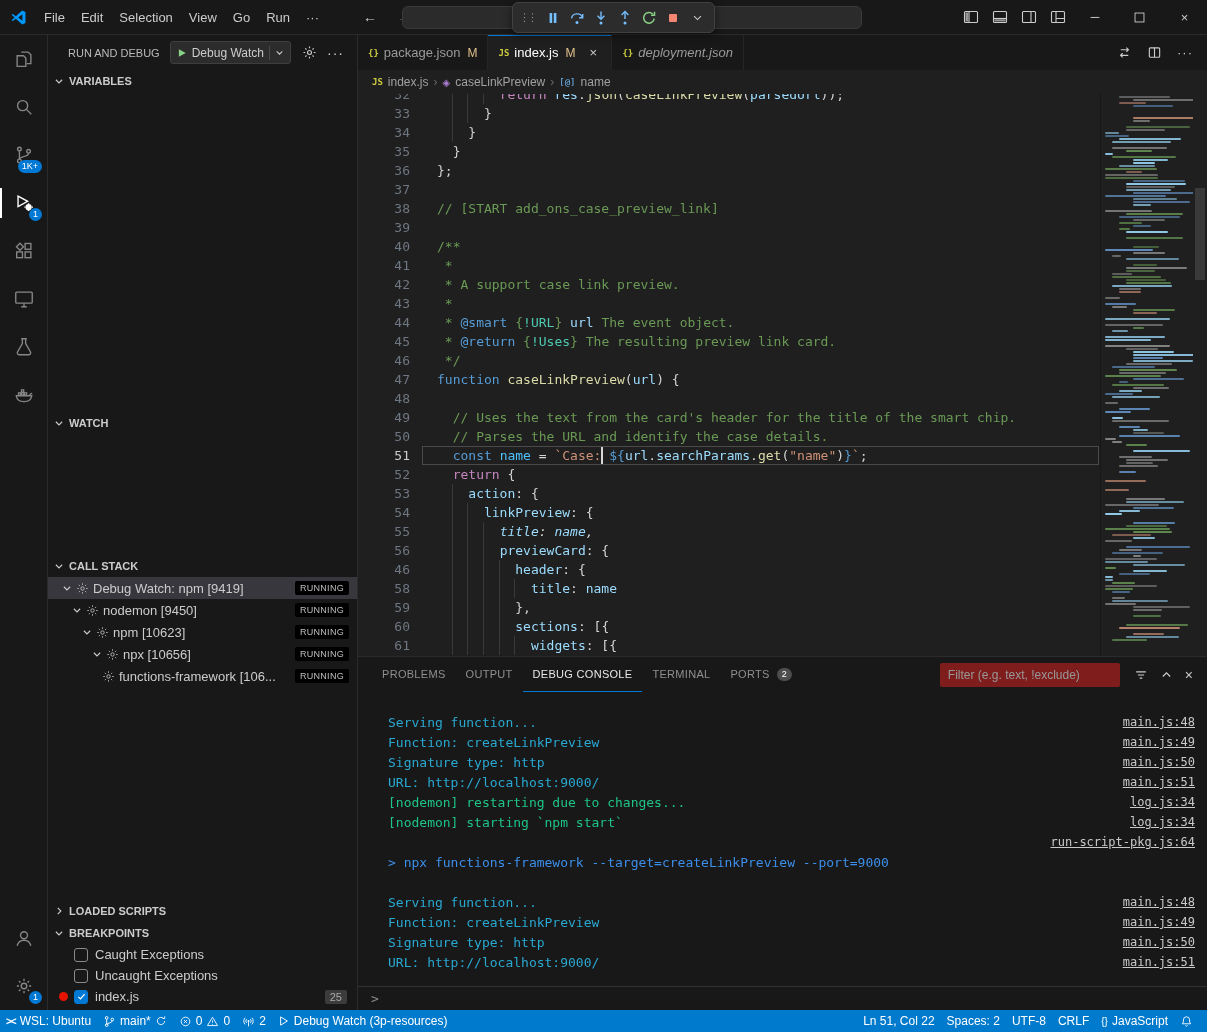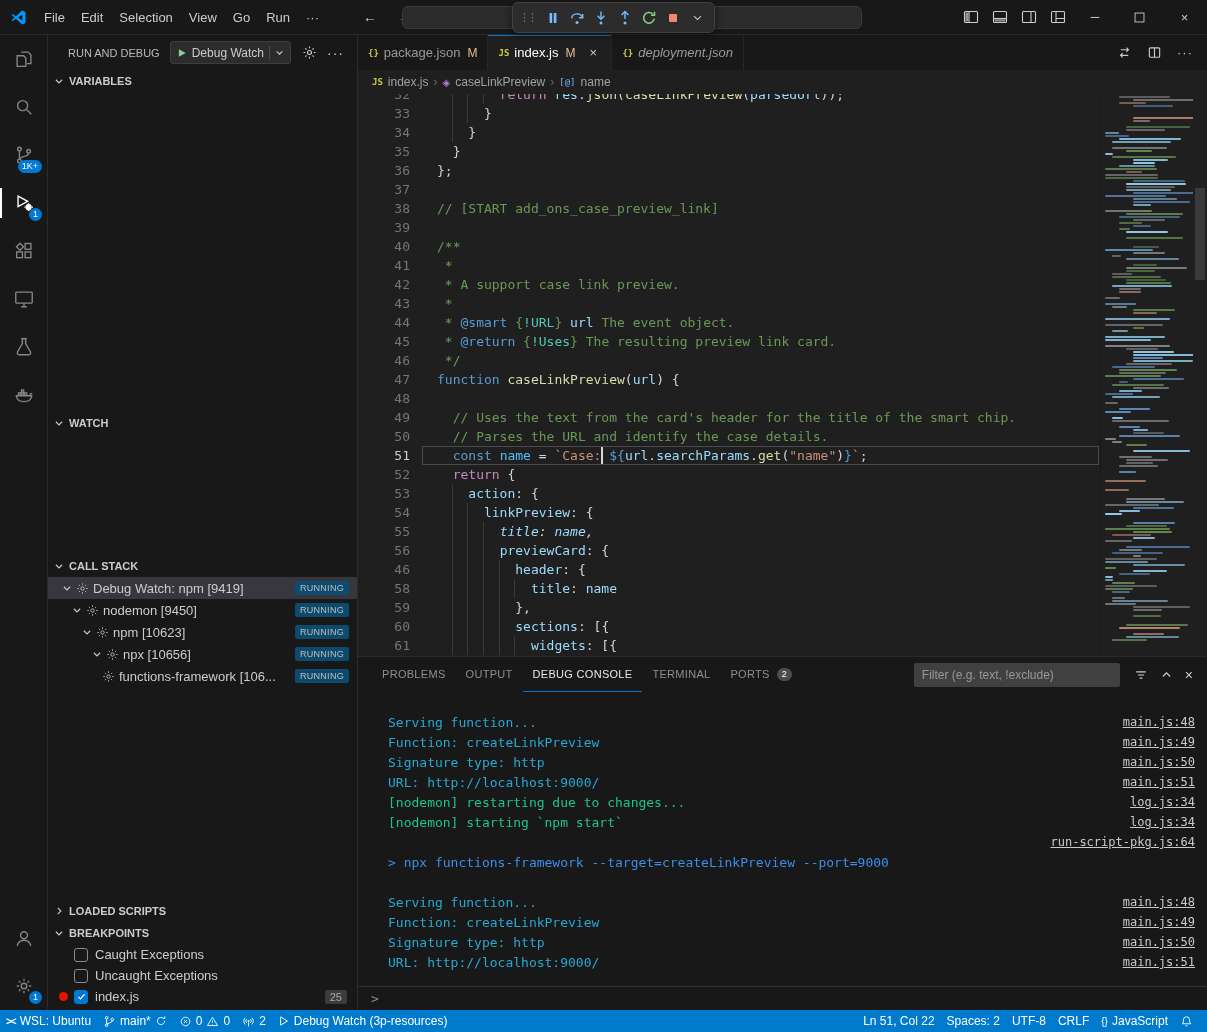--- a/index.html
+++ b/index.html
@@ -42,21 +42,21 @@
 .cfg .sep{width:1px;height:14px;background:#4a4a4a}
 .sb-gear{margin-left:auto;color:#ccc;padding:0 5px}
 .sb-more{color:#ccc;padding:0 5px;font-size:14px;letter-spacing:1px}
 .sec-h{height:22px;display:flex;align-items:center;gap:5px;padding-left:6px;font-size:11px;font-weight:700;color:#ccc;flex:0 0 auto}
 .sec-vars-body{height:320px;flex:0 0 auto}
 .sec-watch-body{height:121px;flex:0 0 auto}
 .cs-area{flex:1;overflow:hidden}
 .cs-row{height:22px;display:flex;align-items:center;gap:4px;color:#ccc;white-space:nowrap}
 .cs-row.selected{background:#37373d}
 .cs-label{flex:0 1 auto;overflow:hidden;white-space:nowrap}
-.cs-badge{margin-left:auto;margin-right:8px;background:#0c4a6e;color:#bfbfbf;font-size:9px;padding:2px 5px;border-radius:2px;letter-spacing:.3px;flex:0 0 auto}
+.cs-badge{margin-left:auto;margin-right:8px;background:#000000;color:#bfbfbf;font-size:9px;padding:2px 5px;border-radius:2px;letter-spacing:.3px;flex:0 0 auto}
 .bp-area{height:66px;flex:0 0 auto}
 .bp-row{height:21px;display:flex;align-items:center;gap:7px;padding-left:26px;position:relative;color:#ccc}
 .bp-dot{position:absolute;left:11px;width:9px;height:9px;border-radius:50%;background:#e51400}
 .bp-check{width:14px;height:14px;border:1px solid #8a8a8a;border-radius:3px;display:flex;align-items:center;justify-content:center;flex:0 0 auto}
 .bp-check.checked{background:#0078d4;border-color:#0078d4}
 .bp-line{margin-left:auto;margin-right:10px;color:#aaa;font-size:11px;background:#3c3c3c;padding:1px 5px;border-radius:2px}
 .chv{color:#ccc}
 
 
 .editor-area{flex:1;display:flex;flex-direction:column;min-width:0}
@@ -88,21 +88,21 @@
 .mm-bar{position:absolute;height:2px;border-radius:1px}
 .vscroll{width:14px;flex:0 0 auto;position:relative}
 .vthumb{position:absolute;left:2px;right:2px;top:94px;height:92px;background:rgba(121,121,121,.3)}
 
 
 .panel{height:354px;border-top:1px solid #2b2b2b;background:#181818;position:relative;flex:0 0 auto}
 .ptabs{height:35px;display:flex;align-items:center;padding-left:14px}
 .ptab{height:100%;display:flex;align-items:center;padding:0 10px;font-size:11px;letter-spacing:.3px;color:#8f8f8f;gap:7px;border-bottom:1px solid transparent}
 .ptab.active{color:#e7e7e7;border-bottom-color:#0078d4}
 .pbadge{background:#4d4d4d;color:#fff;font-size:9px;border-radius:8px;padding:2px 5px;line-height:1}
-.pfilter{margin-left:auto;width:206px;height:24px;background:#404040;border-radius:2px;color:#989898;font-size:12px;display:flex;align-items:center;padding:0 8px;white-space:nowrap;overflow:hidden}
+.pfilter{margin-left:auto;width:180px;height:24px;background:#7f1d1d;border-radius:2px;color:#989898;font-size:12px;display:flex;align-items:center;padding:0 8px;white-space:nowrap;overflow:hidden}
 .picons{display:flex;align-items:center;gap:12px;padding:0 14px;color:#ccc}
 .console{position:absolute;top:35px;bottom:24px;left:0;right:0;padding:20px 12px 0 30px;font-family:"DejaVu Sans Mono",monospace;font-size:13px;overflow:hidden}
 .con-row{height:20px;display:flex;align-items:center}
 .con-text{white-space:pre}
 .o-cyan{color:#29a8d1}.o-green{color:#1ec487}.o-blue{color:#3b8eea}
 .con-link{margin-left:auto;color:#c9c9c9;text-decoration:underline;font-size:12px}
 .con-input{position:absolute;bottom:0;left:0;right:0;height:24px;border-top:1px solid #303030;display:flex;align-items:center;padding-left:13px;color:#8a8a8a;font-family:"DejaVu Sans Mono",monospace;font-size:13px}
 
 
 .statusbar{position:absolute;bottom:0;left:0;width:100%;height:22px;background:#007acc;display:flex;align-items:center;color:#fff;font-size:12px;z-index:6}

